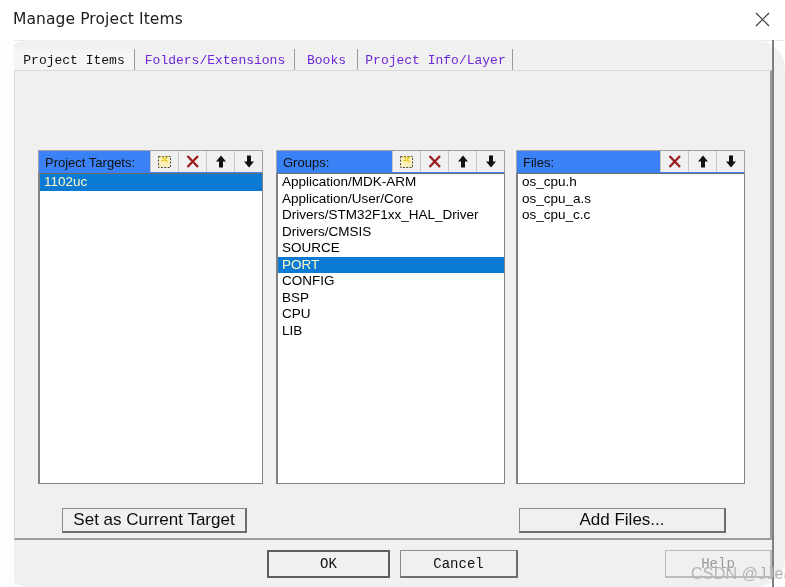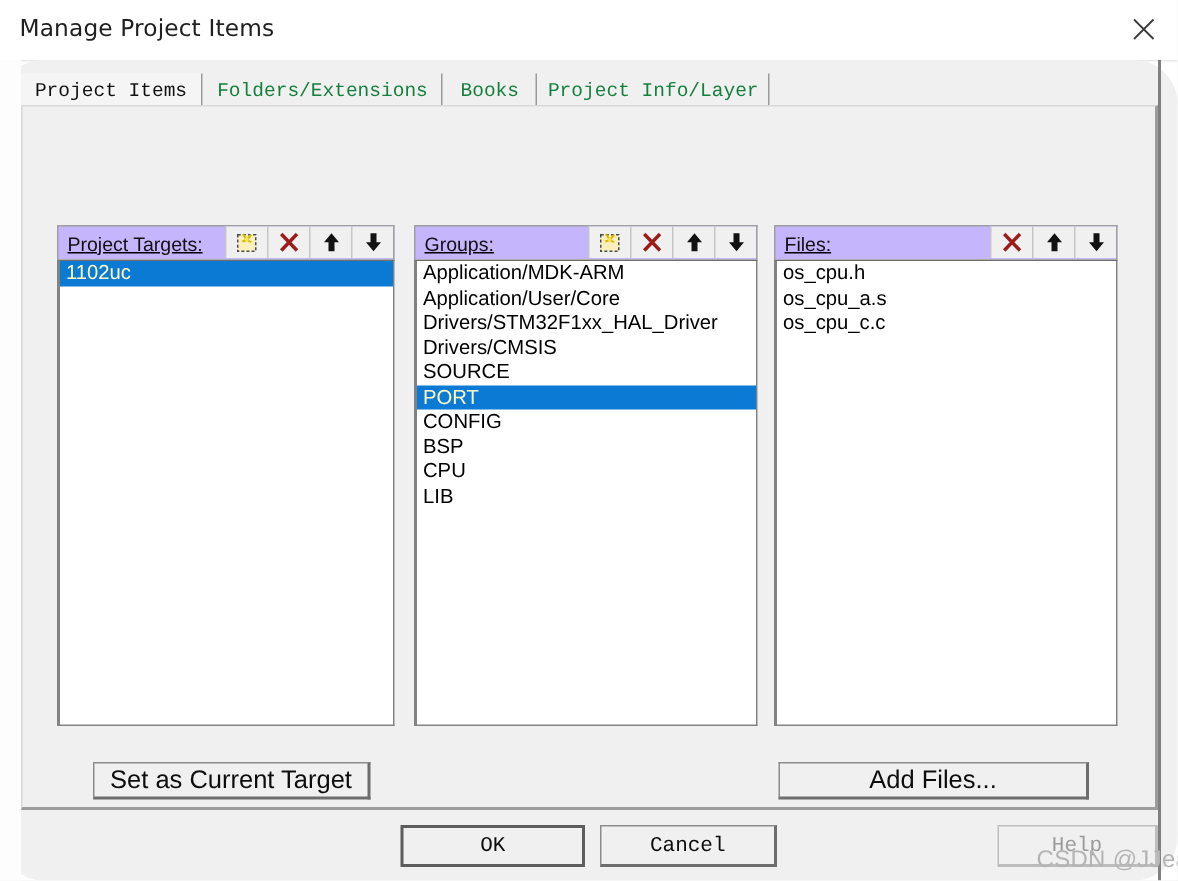--- a/index.html
+++ b/index.html
@@ -75,21 +75,21 @@
     height: 22px;
     width: 758px;
   }
   .tab {
     position: absolute;
     top: 0;
     height: 22px;
     box-sizing: border-box;
     font-family: "Liberation Mono", monospace;
     font-size: 13px;
-    color: #15803d;
+    color: #6d28d9;
     display: flex;
     align-items: center;
     justify-content: center;
     padding: 0 7px;
     white-space: nowrap;
     background: #f0f0f0;
     border-right: 1px solid #9a9a9a;
     cursor: default;
   }
   .tab.active {
@@ -113,26 +113,25 @@
 
   
   .column {
     position: absolute;
     top: 79px;
   }
   .col-header {
     position: relative;
     height: 23px;
     box-sizing: border-box;
-    background: #c4b5fd;
+    background: #3b82f6;
     border: 1px solid #a0a0a0;
     border-bottom: none;
     display: flex;
     align-items: center;
-    text-decoration: underline;
   }
   .col-header-label {
     font-size: 13px;
     color: #101010;
     padding-left: 6px;
     white-space: nowrap;
     font-family: "Liberation Sans", sans-serif;
   }
   .tool-row {
     position: absolute;

